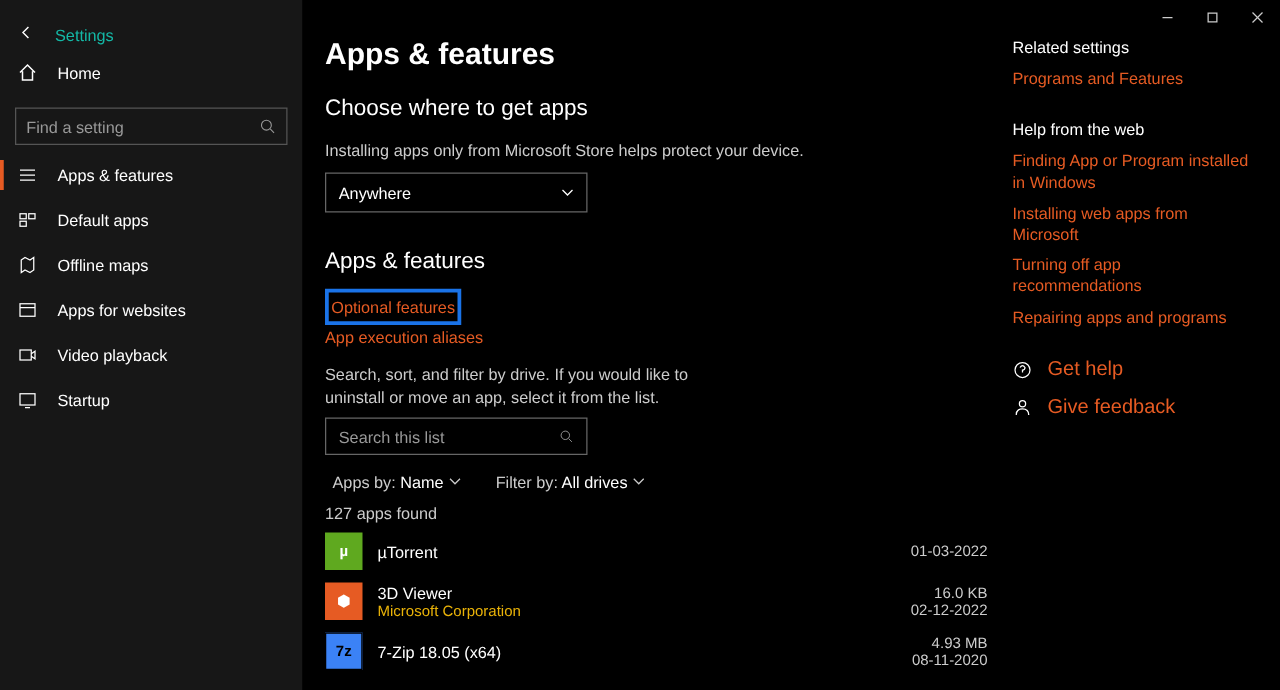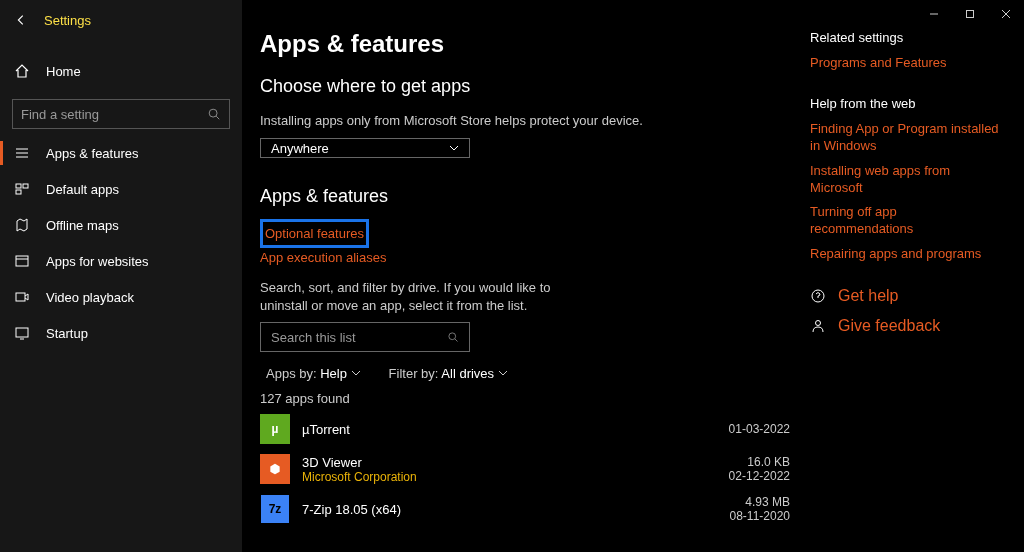--- a/index.html
+++ b/index.html
@@ -1,34 +1,34 @@
 <!DOCTYPE html>
 <html><head>
 <meta charset="utf-8">
 <style>
 * { margin: 0; padding: 0; box-sizing: border-box; font-family: "Segoe UI", sans-serif; }
 body { background: #000; color: #fff; width: 1024px; height: 552px; overflow: hidden; font-size: 13px; }
 .app { display: flex; height: 100%; }
 .sidebar { width: 242px; background: #171717; display: flex; flex-direction: column; }
-.titlebar { display: flex; align-items: flex-start; height: 36px; padding-left: 14px; gap: 16px; color: #fde047; margin-top: 13px; }
+.titlebar { display: flex; align-items: flex-end; height: 36px; padding-left: 14px; gap: 16px; color: #14b8a6; }
 .titlebar svg { width: 14px; height: 14px; }
 .home-row { display: flex; align-items: center; gap: 16px; padding: 10px 14px; color: #fff; margin-top: 4px; }
 .home-row svg { width: 16px; height: 16px; }
 .search-box { margin: 10px 12px 6px; border: 1px solid #555; height: 30px; display: flex; align-items: center; padding: 0 8px; color: #999; justify-content: space-between; }
 .section-label { padding: 12px 14px 10px; font-weight: 600; color: #fff; font-size: 13px; }
 .nav { display: flex; flex-direction: column; }
 .nav-item { display: flex; align-items: center; gap: 16px; padding: 10px 14px; color: #fff; position: relative; cursor: pointer; }
 .nav-item svg { width: 16px; height: 16px; flex-shrink: 0; }
 .nav-item.active::before { content: ""; position: absolute; left: 0; top: 6px; bottom: 6px; width: 3px; background: #e65b23; }
 .main { flex: 1; background: #000; display: flex; padding: 30px 24px 0 18px; overflow: hidden; }
 .content { flex: 1; max-width: 560px; }
 .h1 { font-size: 24px; font-weight: 600; margin-bottom: 18px; }
 .h2 { font-size: 18px; font-weight: 400; margin-bottom: 16px; }
 .sub { font-size: 13px; color: #ccc; margin-bottom: 10px; }
-.dropdown { width: 210px; height: 20px; border: 1px solid #666; display: flex; align-items: center; justify-content: space-between; padding: 0 10px; color: #fff; margin-bottom: 28px; }
+.dropdown { width: 210px; height: 32px; border: 1px solid #666; display: flex; align-items: center; justify-content: space-between; padding: 0 10px; color: #fff; margin-bottom: 28px; }
 .sec-title { font-size: 18px; font-weight: 400; margin-bottom: 12px; }
 .link { color: #e65b23; font-size: 13px; text-decoration: none; display: inline-block; }
 .link-box { border: 3px solid #1a73e8; padding: 4px 2px; display: inline-block; margin-bottom: 2px; }
 .desc { font-size: 13px; color: #ccc; margin-top: 14px; max-width: 320px; line-height: 1.35; margin-bottom: 8px; }
 .search-list { width: 210px; height: 30px; border: 1px solid #666; display: flex; align-items: center; justify-content: space-between; padding: 0 10px; color: #999; margin-bottom: 14px; }
 .sortrow { display: flex; gap: 28px; color: #ccc; font-size: 13px; margin-bottom: 10px; padding-left: 6px; }
 .sortrow span.val { color: #fff; }
 .count { font-size: 13px; color: #ccc; margin-bottom: 8px; }
 .applist { display: flex; flex-direction: column; gap: 10px; }
 .app-row { display: flex; align-items: center; gap: 12px; }
@@ -160,21 +160,21 @@
       <div class="search-list">
         <span>Search this list</span>
         <svg width="12" height="12" viewBox="0 0 16 16">
             <circle cx="7" cy="7" r="4.5" fill="none" stroke="#999"></circle>
             <line x1="10.5" y1="10.5" x2="14" y2="14" stroke="#999"></line>
           </svg>
       </div>
       <div class="sortrow">
         <div>
           <span>Apps by:</span>
-          <span class="val">Help</span>
+          <span class="val">Name</span>
           <svg class="chev" viewBox="0 0 10 10" style="display:inline">
               <path d="M1 3 L5 7 L9 3" fill="none" stroke="#ccc"></path>
             </svg>
         </div>
         <div>
           <span>Filter by:</span>
           <span class="val">All drives</span>
           <svg class="chev" viewBox="0 0 10 10" style="display:inline">
               <path d="M1 3 L5 7 L9 3" fill="none" stroke="#ccc"></path>
             </svg>

